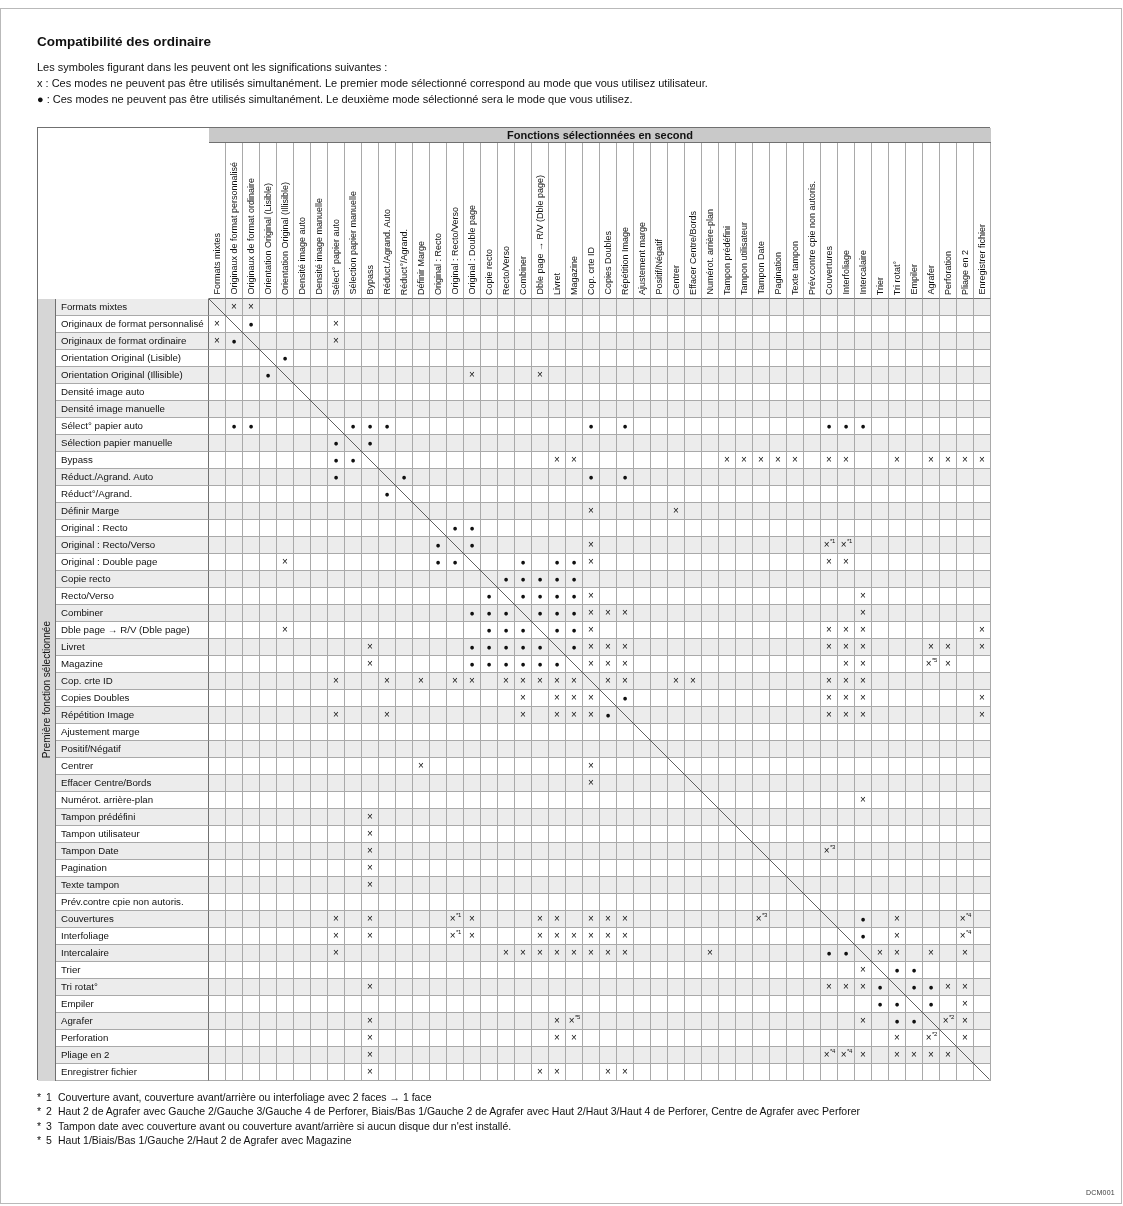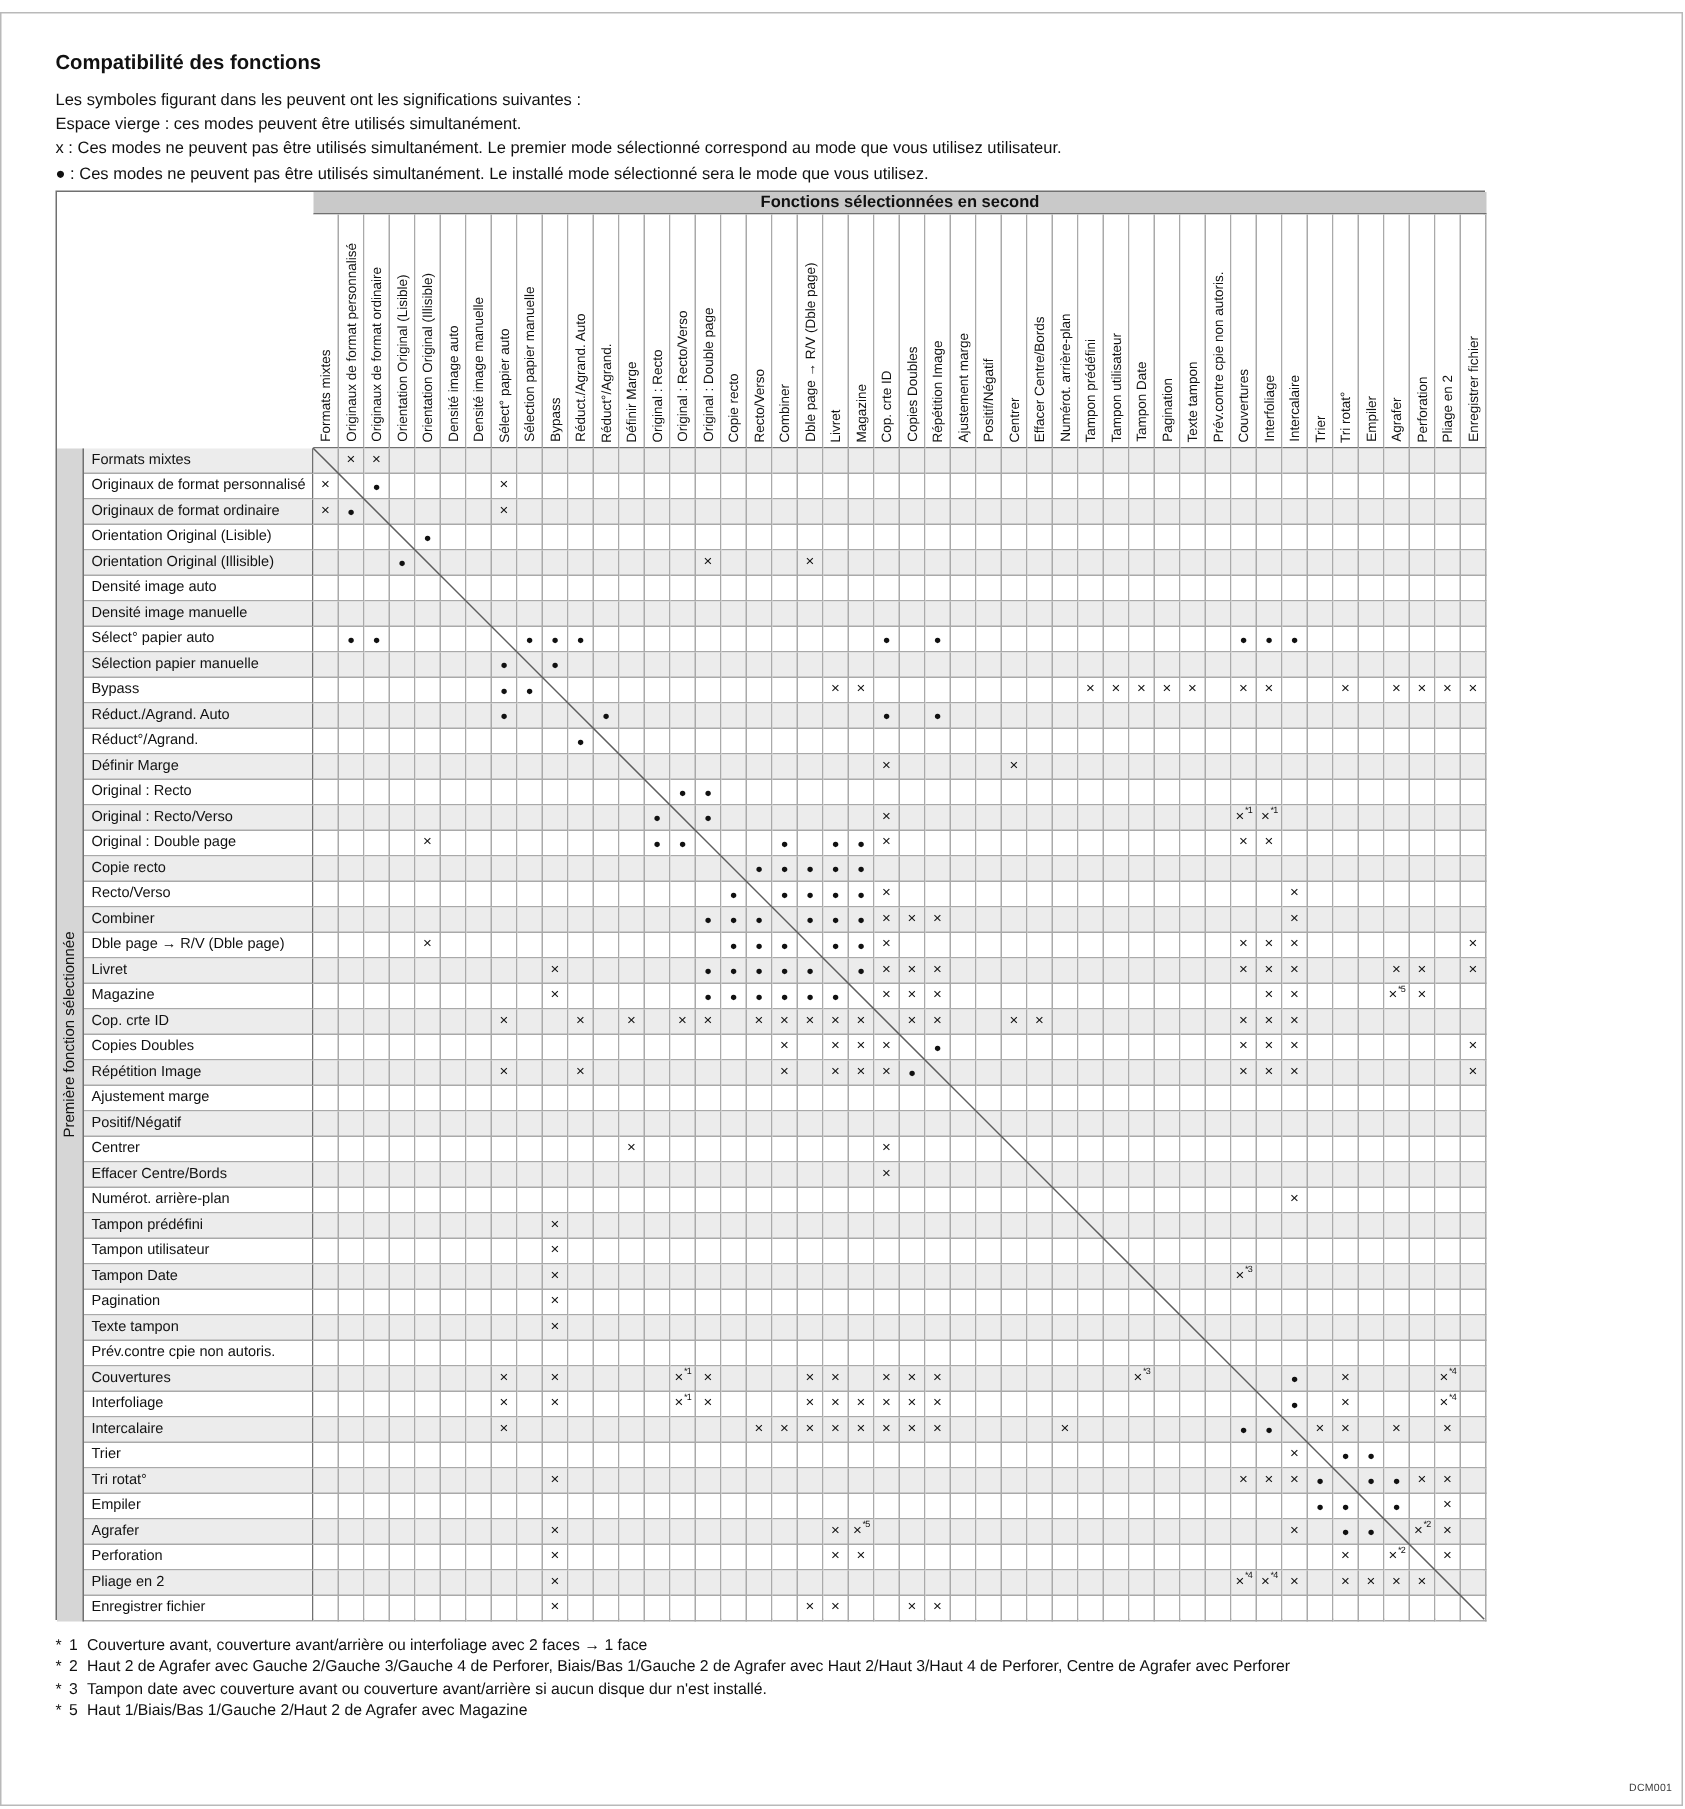--- a/index.html
+++ b/index.html
@@ -33,27 +33,26 @@
   .fnline{white-space:nowrap;margin-bottom:2.4px;}
   .fnmark{display:inline-block;width:9px;}
   .fnnum{display:inline-block;width:12px;}
   .doccode{position:absolute;left:1086px;top:1189px;font-size:7px;color:#3a3a3a;letter-spacing:0.2px;}
 </style>
 </head>
 <body>
 
 <div class="frame"></div>
 
-<div class="title">Compatibilité des fonctions</div>
+<div class="title">Compatibilité des ordinaire</div>
 
 <div class="legend">
   <div>Les symboles figurant dans les peuvent ont les significations suivantes :</div>
-  <div>Espace vierge : ces modes peuvent être utilisés simultanément.</div>
   <div>x : Ces modes ne peuvent pas être utilisés simultanément. Le premier mode sélectionné correspond au mode que vous utilisez utilisateur.</div>
-  <div>● : Ces modes ne peuvent pas être utilisés simultanément. Le installé mode sélectionné sera le mode que vous utilisez.</div>
+  <div>● : Ces modes ne peuvent pas être utilisés simultanément. Le deuxième mode sélectionné sera le mode que vous utilisez.</div>
 </div>
 
 <div class="tblwrap">
   <div class="tbl" id="tbl">
       <div class="band" style="grid-area: 1 / 3 / 2 / 49;">Fonctions sélectionnées en second</div>
       <div class="colhead" style="grid-area: 2 / 3;">
         <span class="vtext">Formats mixtes</span>
       </div>
       <div class="colhead" style="grid-area: 2 / 4;">
         <span class="vtext">Originaux de format personnalisé</span>

